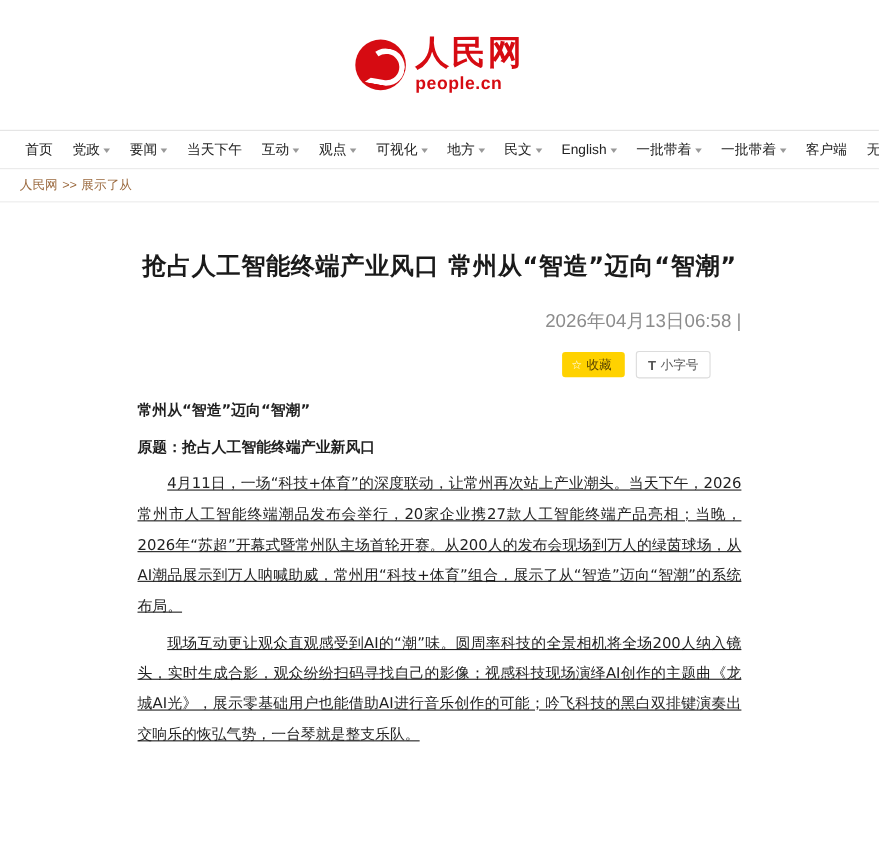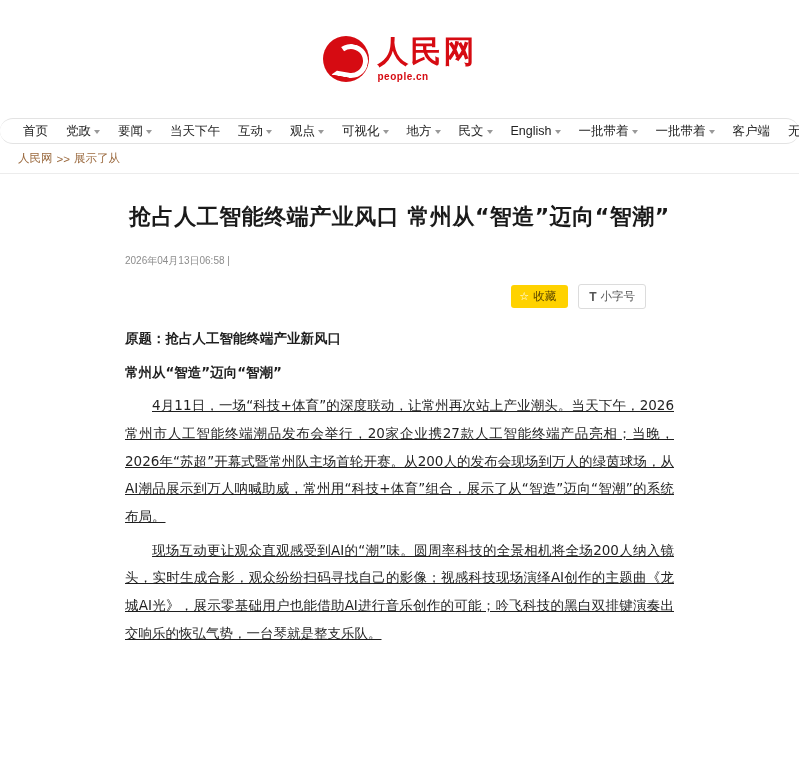--- a/index.html
+++ b/index.html
@@ -52,37 +52,36 @@
   .logo-text { line-height: 1; }
   .logo-cn {
     font-size: 31px;
     font-weight: bold;
     color: #d60b12;
     letter-spacing: 2px;
     font-family: "DejaVu Sans", sans-serif;
   }
   .logo-en {
     margin-top: 5px;
-    font-size: 10px;
+    font-size: 16px;
     font-weight: bold;
     color: #d60b12;
     letter-spacing: 0.5px;
   }
   .logo-en .dot { color: #d60b12; }
 
   
   .navbar {
     border-top: 1px solid #e3e3e3;
     border-bottom: 1px solid #e3e3e3;
-    height: 26px;
+    height: 36px;
     display: flex;
     align-items: center;
     padding: 4px 14px;
     background: #fff;
-    border-radius: 20px;
   }
   .nav-items {
     display: flex;
     align-items: center;
     flex: 1;
     gap: 0;
   }
   .nav-item {
     font-size: 12.5px;
     color: #222;
@@ -121,26 +120,26 @@
   .article {
     padding: 26px 125px 0 125px;
   }
   .headline {
     font-family: "DejaVu Sans", sans-serif;
     font-size: 22px;
     font-weight: bold;
     color: #1a1a1a;
     text-align: center;
     line-height: 1.55;
-    margin: 0 0 20px 0;
+    margin: 16px 0 20px 0;
     letter-spacing: 0.5px;
   }
   .meta {
-    text-align: left;
-    font-size: 10px;
+    text-align: right;
+    font-size: 17px;
     color: #8c8c8c;
     margin-bottom: 16px;
   }
   .action-row {
     display: flex;
     justify-content: flex-end;
     gap: 10px;
     align-items: center;
     margin-bottom: 16px;
     padding-right: 28px;
@@ -276,20 +275,20 @@
         <span class="star-ic">☆</span>
         <span>收藏</span>
       </button>
       <button class="font-btn">
         <span class="tt">T</span>
         <span>小字号</span>
       </button>
     </div>
 
     <div class="body-text">
+      <p class="bold">常州从“智造”迈向“智潮”</p>
       <p class="bold">原题：抢占人工智能终端产业新风口</p>
-      <p class="bold">常州从“智造”迈向“智潮”</p>
       <p class="indent">4月11日，一场“科技+体育”的深度联动，让常州再次站上产业潮头。当天下午，2026常州市人工智能终端潮品发布会举行，20家企业携27款人工智能终端产品亮相；当晚，2026年“苏超”开幕式暨常州队主场首轮开赛。从200人的发布会现场到万人的绿茵球场，从AI潮品展示到万人呐喊助威，常州用“科技+体育”组合，展示了从“智造”迈向“智潮”的系统布局。</p>
       <p class="indent">现场互动更让观众直观感受到AI的“潮”味。圆周率科技的全景相机将全场200人纳入镜头，实时生成合影，观众纷纷扫码寻找自己的影像；视感科技现场演绎AI创作的主题曲《龙城AI光》，展示零基础用户也能借助AI进行音乐创作的可能；吟飞科技的黑白双排键演奏出交响乐的恢弘气势，一台琴就是整支乐队。</p>
     </div>
   </div>
 
 </div>
 
 </body></html>

